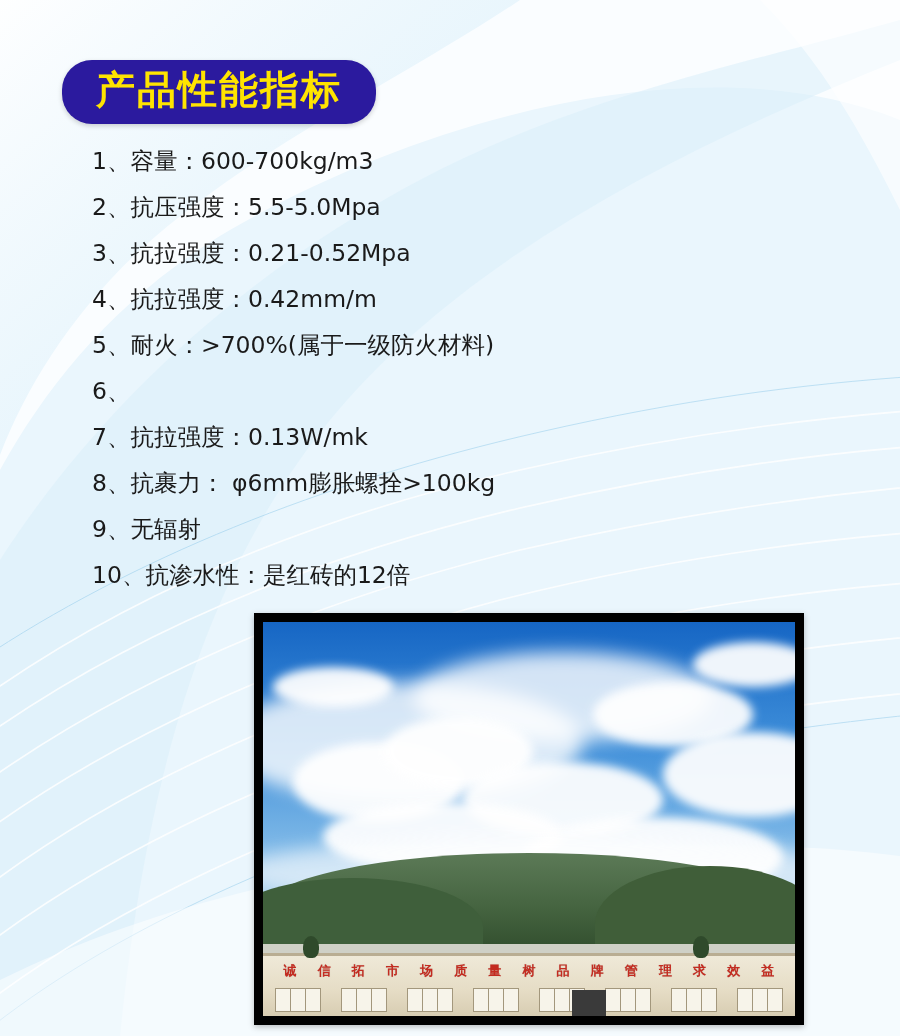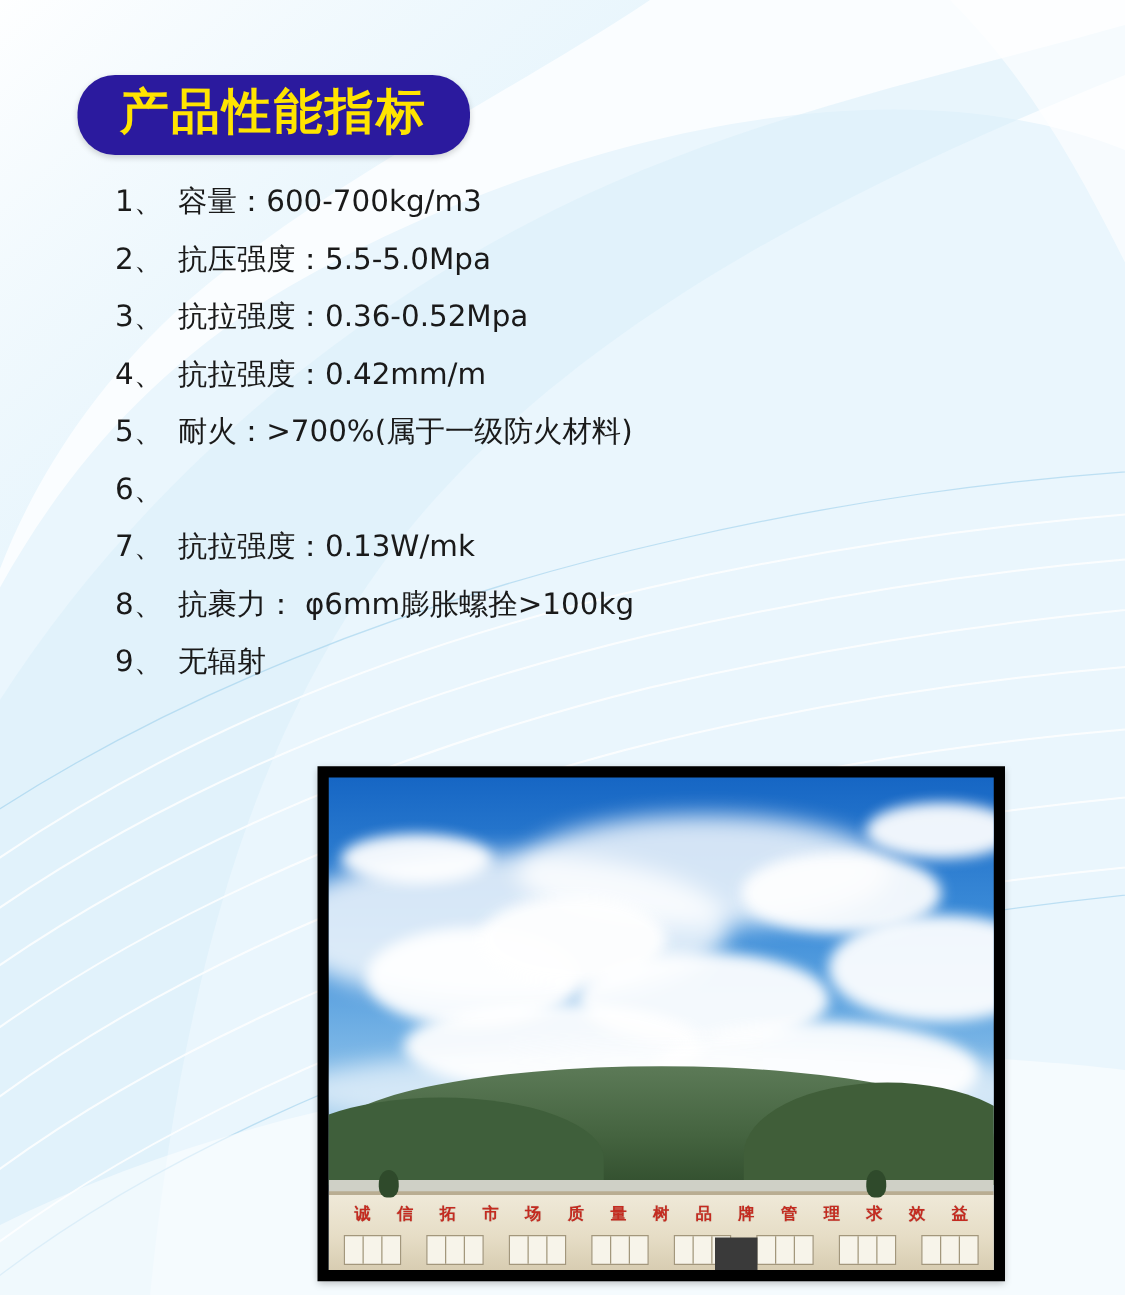--- a/index.html
+++ b/index.html
@@ -74,21 +74,21 @@
     color: #1a1a1a;
     line-height: 1.0;
     margin-bottom: 22.5px;
     white-space: nowrap;
     font-family: "DejaVu Sans", "Liberation Sans", sans-serif;
   }
   .spec-item .idx {
     min-width: 0;
   }
   .spec-item .txt {
-    margin-left: 12px;
+    margin-left: 0;
   }
 
   
   .photo-frame {
     position: absolute;
     left: 254px;
     top: 613px;
     width: 550px;
     height: 412px;
     background: #000000;
@@ -261,21 +261,21 @@
       <div class="spec-item">
         <span class="idx">1、</span>
         <span class="txt">容量：600-700kg/m3</span>
       </div>
       <div class="spec-item">
         <span class="idx">2、</span>
         <span class="txt">抗压强度：5.5-5.0Mpa</span>
       </div>
       <div class="spec-item">
         <span class="idx">3、</span>
-        <span class="txt">抗拉强度：0.36-0.52Mpa</span>
+        <span class="txt">抗拉强度：0.21-0.52Mpa</span>
       </div>
       <div class="spec-item">
         <span class="idx">4、</span>
         <span class="txt">抗拉强度：0.42mm/m</span>
       </div>
       <div class="spec-item">
         <span class="idx">5、</span>
         <span class="txt">耐火：&gt;700%(属于一级防火材料)</span>
       </div>
       <div class="spec-item">
@@ -285,20 +285,24 @@
         <span class="idx">7、</span>
         <span class="txt">抗拉强度：0.13W/mk</span>
       </div>
       <div class="spec-item">
         <span class="idx">8、</span>
         <span class="txt">抗裹力： φ6mm膨胀螺拴&gt;100kg</span>
       </div>
       <div class="spec-item">
         <span class="idx">9、</span>
         <span class="txt">无辐射</span>
+      </div>
+      <div class="spec-item">
+        <span class="idx">10、</span>
+        <span class="txt">抗渗水性：是红砖的12倍</span>
       </div>
     </div>
 
     <div class="photo-frame">
       <div class="photo">
 
         <div class="cloudband" style="left:-40px; top:60px; width:360px; height:120px;"></div>
         <div class="cloudband" style="left:150px; top:30px; width:300px; height:90px;"></div>
         <div class="cloud" style="left:30px;  top:120px; width:170px; height:80px;"></div>
         <div class="cloud" style="left:120px; top:95px;  width:150px; height:70px;"></div>

